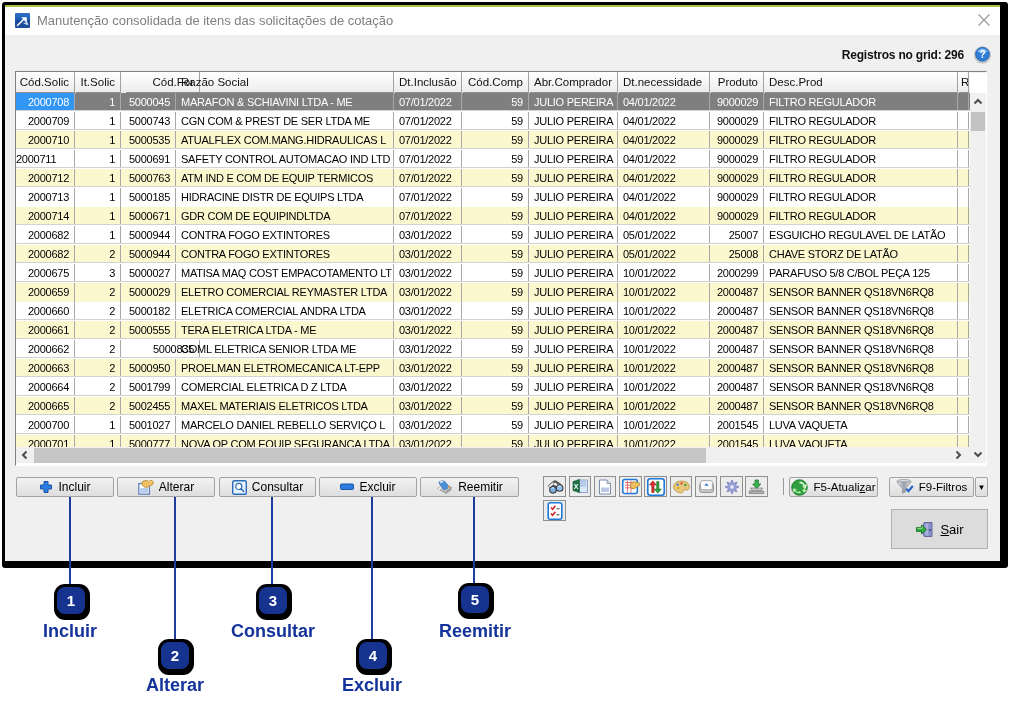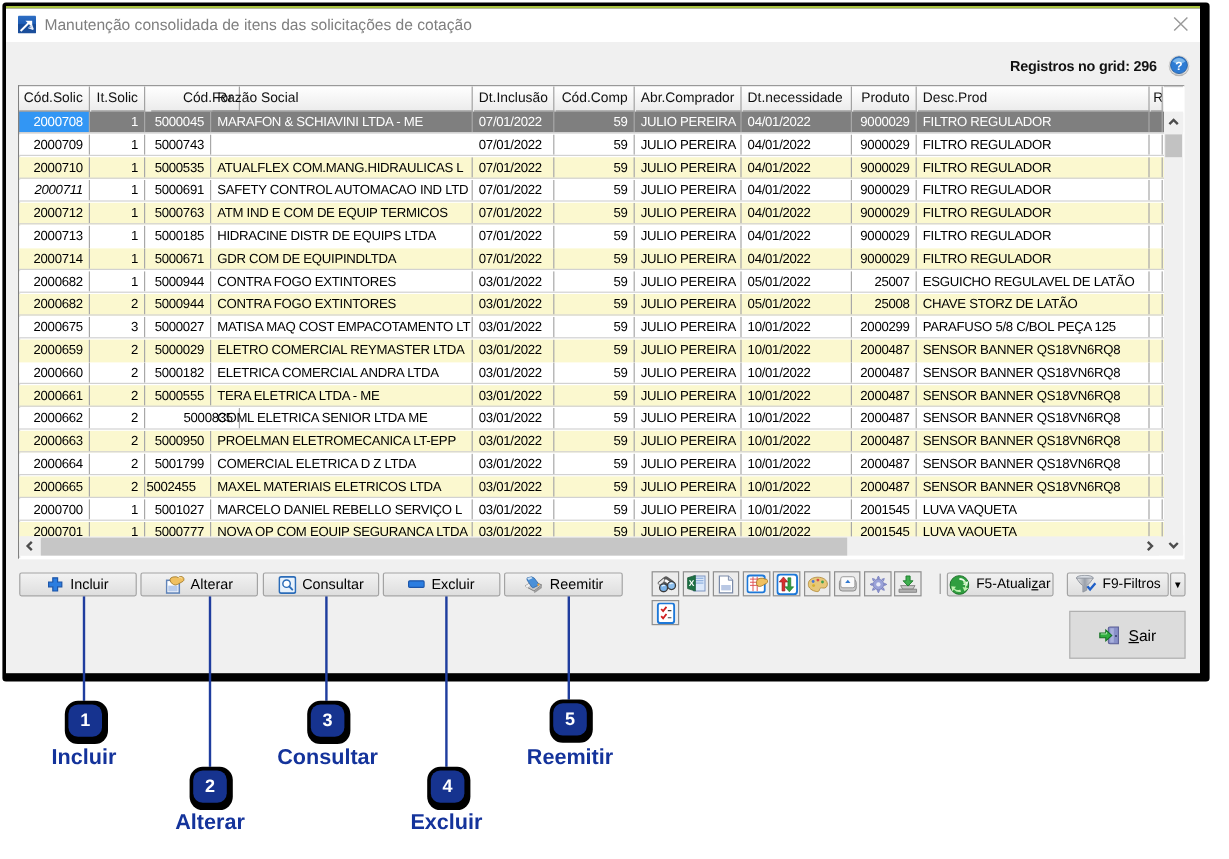--- a/index.html
+++ b/index.html
@@ -84,20 +84,21 @@
         <div class="dc" style="left:514px;width:88px;text-align:left;padding-left:4px;">JULIO PEREIRA</div>
         <div class="dc" style="left:603px;width:91px;text-align:left;padding-left:4px;">04/01/2022</div>
         <div class="dc" style="left:695px;width:53px;text-align:right;padding-right:5px;">9000029</div>
         <div class="dc" style="left:749px;width:193px;text-align:left;padding-left:4px;">FILTRO REGULADOR</div>
         <div class="dc" style="left:943px;width:10px;text-align:left;padding-left:4px;"></div>
       </div>
 <div class="row" style="top:40px;height:18px;background:#fff;color:#000">
         <div class="dc" style="left:0px;width:59px;text-align:right;padding-right:5px;">2000709</div>
         <div class="dc" style="left:60px;width:45px;text-align:right;padding-right:5px;">1</div>
         <div class="dc" style="left:106px;width:54px;text-align:right;padding-right:5px;">5000743</div>
+        <div class="dc" style="left:161px;width:217px;text-align:left;padding-left:4px;">CGN COM &amp; PREST DE SER LTDA ME</div>
         <div class="dc" style="left:379px;width:67px;text-align:left;padding-left:4px;">07/01/2022</div>
         <div class="dc" style="left:447px;width:66px;text-align:right;padding-right:5px;">59</div>
         <div class="dc" style="left:514px;width:88px;text-align:left;padding-left:4px;">JULIO PEREIRA</div>
         <div class="dc" style="left:603px;width:91px;text-align:left;padding-left:4px;">04/01/2022</div>
         <div class="dc" style="left:695px;width:53px;text-align:right;padding-right:5px;">9000029</div>
         <div class="dc" style="left:749px;width:193px;text-align:left;padding-left:4px;">FILTRO REGULADOR</div>
         <div class="dc" style="left:943px;width:10px;text-align:left;padding-left:4px;"></div>
       </div>
 <div class="row" style="top:59px;height:18px;background:#fbf8cf;color:#000">
         <div class="dc" style="left:0px;width:59px;text-align:right;padding-right:5px;">2000710</div>
@@ -106,21 +107,21 @@
         <div class="dc" style="left:161px;width:217px;text-align:left;padding-left:4px;">ATUALFLEX COM.MANG.HIDRAULICAS L</div>
         <div class="dc" style="left:379px;width:67px;text-align:left;padding-left:4px;">07/01/2022</div>
         <div class="dc" style="left:447px;width:66px;text-align:right;padding-right:5px;">59</div>
         <div class="dc" style="left:514px;width:88px;text-align:left;padding-left:4px;">JULIO PEREIRA</div>
         <div class="dc" style="left:603px;width:91px;text-align:left;padding-left:4px;">04/01/2022</div>
         <div class="dc" style="left:695px;width:53px;text-align:right;padding-right:5px;">9000029</div>
         <div class="dc" style="left:749px;width:193px;text-align:left;padding-left:4px;">FILTRO REGULADOR</div>
         <div class="dc" style="left:943px;width:10px;text-align:left;padding-left:4px;"></div>
       </div>
 <div class="row" style="top:78px;height:18px;background:#fff;color:#000">
-        <div class="dc" style="left:0px;width:59px;text-align:right;padding-right:5px;font-style:italic;">2000711</div>
+        <div class="dc" style="left:0px;width:59px;padding-right:5px;">2000711</div>
         <div class="dc" style="left:60px;width:45px;text-align:right;padding-right:5px;">1</div>
         <div class="dc" style="left:106px;width:54px;text-align:right;padding-right:5px;">5000691</div>
         <div class="dc" style="left:161px;width:217px;text-align:left;padding-left:4px;">SAFETY CONTROL AUTOMACAO IND LTD</div>
         <div class="dc" style="left:379px;width:67px;text-align:left;padding-left:4px;">07/01/2022</div>
         <div class="dc" style="left:447px;width:66px;text-align:right;padding-right:5px;">59</div>
         <div class="dc" style="left:514px;width:88px;text-align:left;padding-left:4px;">JULIO PEREIRA</div>
         <div class="dc" style="left:603px;width:91px;text-align:left;padding-left:4px;">04/01/2022</div>
         <div class="dc" style="left:695px;width:53px;text-align:right;padding-right:5px;">9000029</div>
         <div class="dc" style="left:749px;width:193px;text-align:left;padding-left:4px;">FILTRO REGULADOR</div>
         <div class="dc" style="left:943px;width:10px;text-align:left;padding-left:4px;"></div>
@@ -277,21 +278,21 @@
         <div class="dc" style="left:447px;width:66px;text-align:right;padding-right:5px;">59</div>
         <div class="dc" style="left:514px;width:88px;text-align:left;padding-left:4px;">JULIO PEREIRA</div>
         <div class="dc" style="left:603px;width:91px;text-align:left;padding-left:4px;">10/01/2022</div>
         <div class="dc" style="left:695px;width:53px;text-align:right;padding-right:5px;">2000487</div>
         <div class="dc" style="left:749px;width:193px;text-align:left;padding-left:4px;">SENSOR BANNER QS18VN6RQ8</div>
         <div class="dc" style="left:943px;width:10px;text-align:left;padding-left:4px;"></div>
       </div>
 <div class="row" style="top:325px;height:18px;background:#fbf8cf;color:#000">
         <div class="dc" style="left:0px;width:59px;text-align:right;padding-right:5px;">2000665</div>
         <div class="dc" style="left:60px;width:45px;text-align:right;padding-right:5px;">2</div>
-        <div class="dc" style="left:106px;width:54px;padding-right:5px;">5002455</div>
+        <div class="dc" style="left:106px;width:54px;text-align:right;padding-right:5px;">5002455</div>
         <div class="dc" style="left:161px;width:217px;text-align:left;padding-left:4px;">MAXEL MATERIAIS ELETRICOS LTDA</div>
         <div class="dc" style="left:379px;width:67px;text-align:left;padding-left:4px;">03/01/2022</div>
         <div class="dc" style="left:447px;width:66px;text-align:right;padding-right:5px;">59</div>
         <div class="dc" style="left:514px;width:88px;text-align:left;padding-left:4px;">JULIO PEREIRA</div>
         <div class="dc" style="left:603px;width:91px;text-align:left;padding-left:4px;">10/01/2022</div>
         <div class="dc" style="left:695px;width:53px;text-align:right;padding-right:5px;">2000487</div>
         <div class="dc" style="left:749px;width:193px;text-align:left;padding-left:4px;">SENSOR BANNER QS18VN6RQ8</div>
         <div class="dc" style="left:943px;width:10px;text-align:left;padding-left:4px;"></div>
       </div>
 <div class="row" style="top:344px;height:18px;background:#fff;color:#000">

